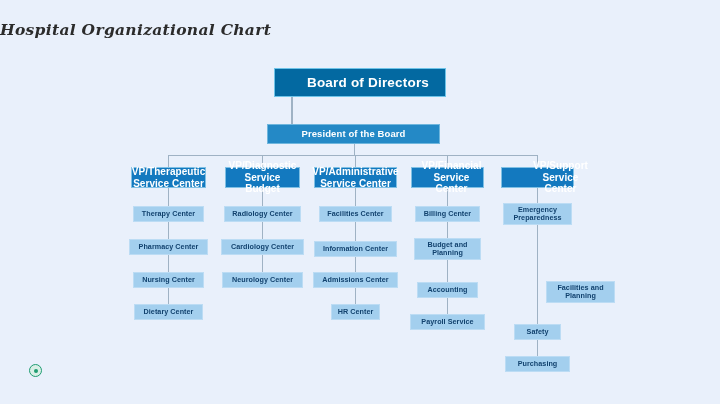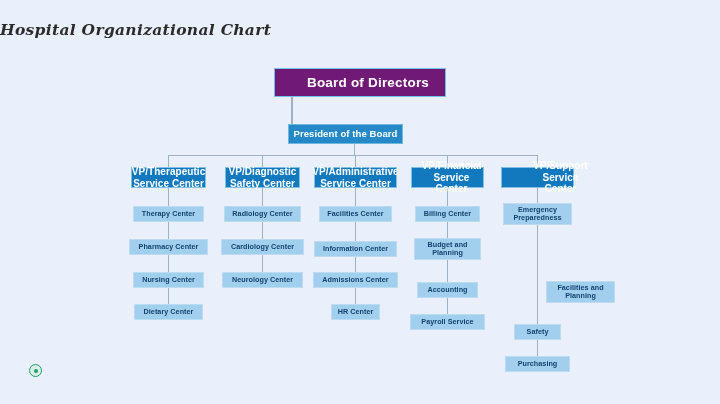--- a/index.html
+++ b/index.html
@@ -42,21 +42,21 @@
     align-items: center;
     justify-content: center;
     text-align: center;
     line-height: 1.15;
     white-space: pre-line;
     z-index: 3;
   }
 
   
   .node.root {
-    background: #701a75;
+    background: #0369a1;
     border: 1px solid #6ec4e8;
     color: #ffffff;
     font-weight: bold;
     font-size: 13.5px;
     letter-spacing: 0.2px;
     padding-left: 16px;
   }
 
   
   .node.president {
@@ -127,42 +127,42 @@
 <body>
 
 <div id="canvas">
 
   <div id="chart-title">Hospital Organizational Chart</div>
 
   <div class="node root" style="left:274px; top:68px; width:172px; height:29px;">Board of Directors</div>
 
   <div class="conn v" style="left:291px; top:97px; width:2px; height:27px;"></div>
 
-  <div class="node president" style="left:288px; top:124px; width:115px; height:20px;">President of the Board</div>
+  <div class="node president" style="left:267px; top:124px; width:173px; height:20px;">President of the Board</div>
 
   <div class="conn v" style="left:354px; top:144px; width:1px; height:11px;"></div>
 
   <div class="conn h" style="left:168px; top:155px; width:369px; height:1px;"></div>
 
   <div class="conn v" style="left:168px; top:155px; width:1px; height:12px;"></div>
   <div class="conn v" style="left:262px; top:155px; width:1px; height:12px;"></div>
   <div class="conn v" style="left:355px; top:155px; width:1px; height:12px;"></div>
   <div class="conn v" style="left:447px; top:155px; width:1px; height:12px;"></div>
   <div class="conn v" style="left:537px; top:155px; width:1px; height:12px;"></div>
 
   <div class="conn v" style="left:168px; top:188px; width:1px; height:128px;"></div>
   <div class="conn v" style="left:262px; top:188px; width:1px; height:95px;"></div>
   <div class="conn v" style="left:355px; top:188px; width:1px; height:128px;"></div>
   <div class="conn v" style="left:447px; top:188px; width:1px; height:128px;"></div>
   <div class="conn v" style="left:537px; top:188px; width:1px; height:180px;"></div>
 
   <div class="node vp" style="left:131px; top:167px; width:75px; height:21px;">VP/Therapeutic
 Service Center</div>
   <div class="node vp" style="left:225px; top:167px; width:75px; height:21px;">VP/Diagnostic
-Safety Center</div>
+Service Budget</div>
   <div class="node vp" style="left:314px; top:167px; width:83px; height:21px;">VP/Administrative
 Service Center</div>
   <div class="node vp" style="left:411px; top:167px; width:73px; height:21px;padding-left:10px;">VP/Financial
 Service Center</div>
   <div class="node vp" style="left:501px; top:167px; width:73px; height:21px;padding-left:48px;">VP/Support
 Service Center</div>
 
   <div class="node leaf" style="left:133px; top:206px; width:71px; height:13px;">Therapy Center</div>
   <div class="node leaf" style="left:129px; top:239px; width:79px; height:13px;">Pharmacy Center</div>
   <div class="node leaf" style="left:133px; top:272px; width:71px; height:13px;">Nursing Center</div>

